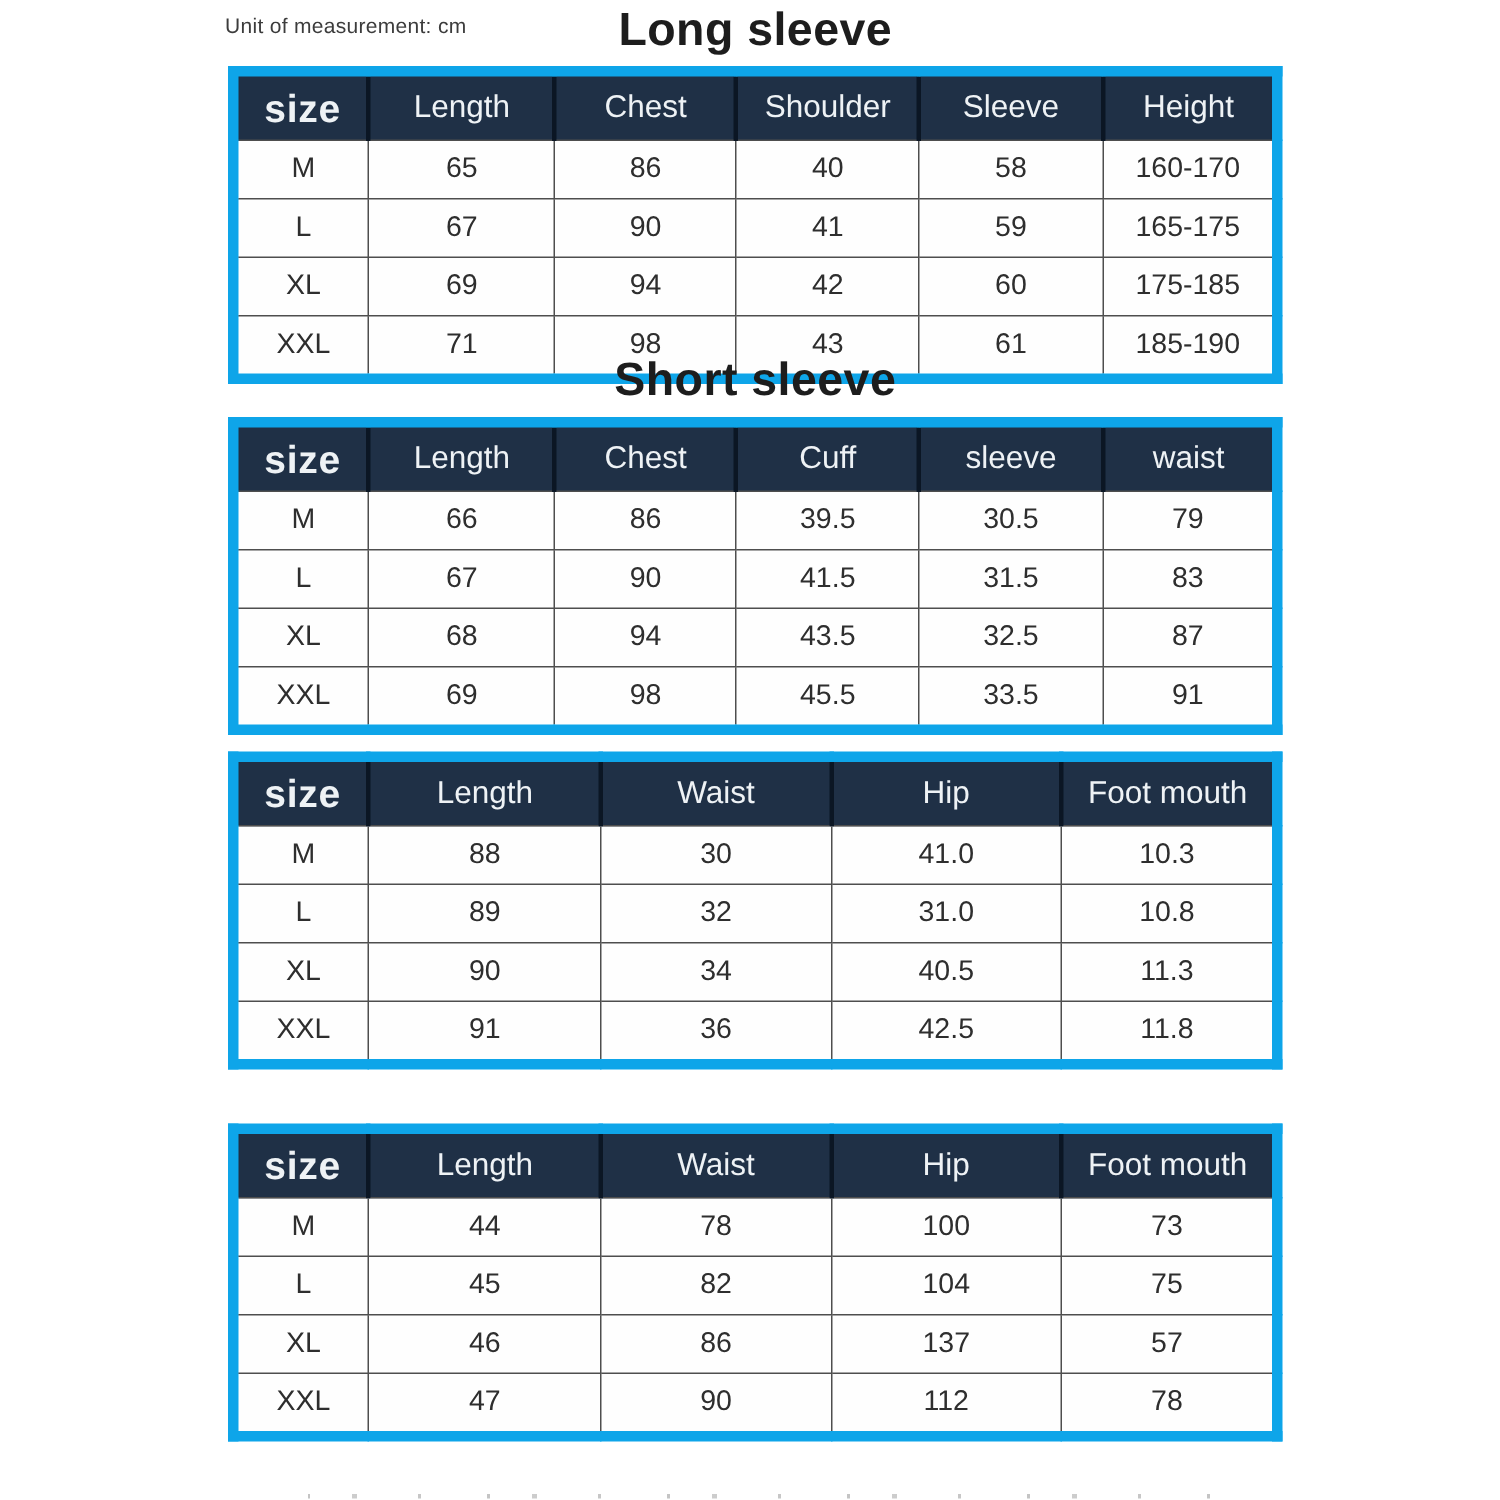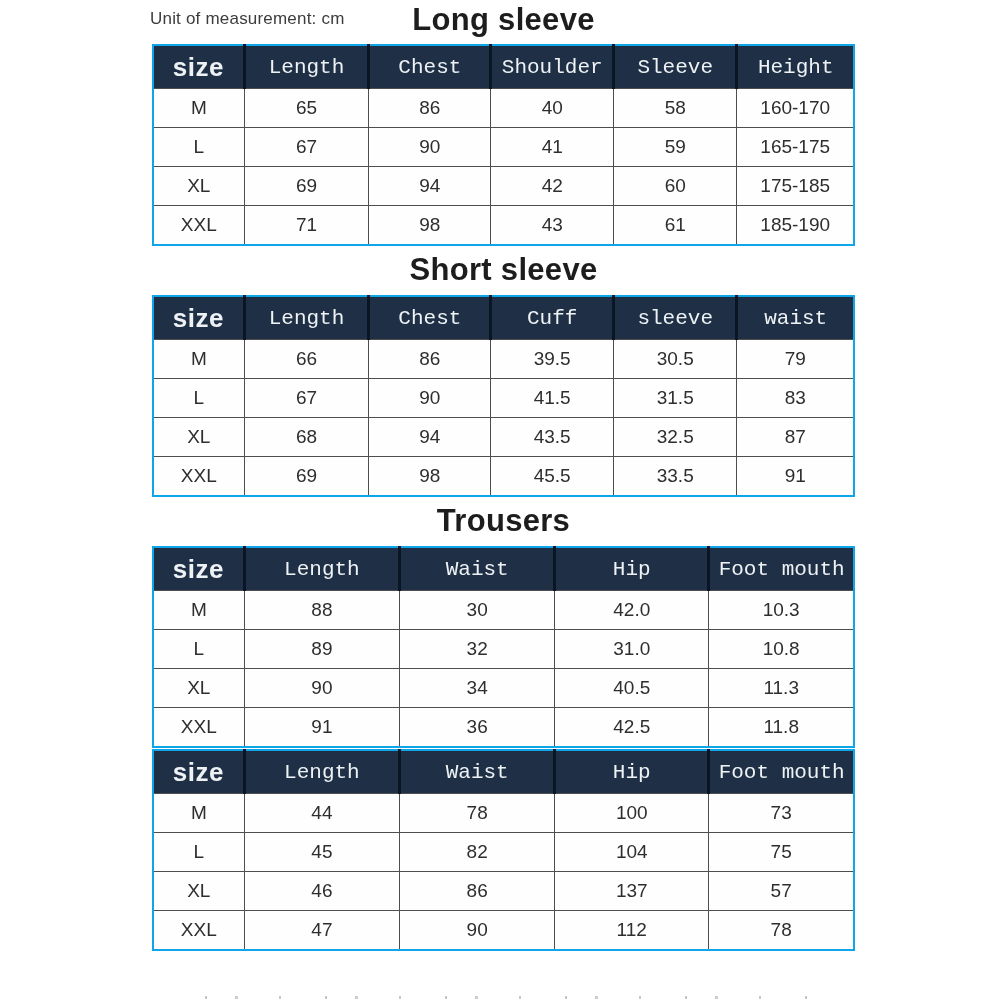--- a/index.html
+++ b/index.html
@@ -11,60 +11,60 @@
     position: relative;
     width: 1000px;
     height: 1000px;
     overflow: hidden;
     font-family: "Liberation Sans", sans-serif;
   }
   .unit-note {
     position: absolute;
     left: 150px;
     top: 9px;
-    font-size: 17px;
+    font-size: 14px;
     color: #3c3c3c;
     letter-spacing: 0.2px;
   }
   .section {
     position: absolute;
     left: 152px;
     width: 703px;
   }
   .s1 { top: 0px; }
-  .s2 { top: 250px; }
+  .s2 { top: 233px; }
   .s3 { top: 501px; }
   .s4 { top: 749px; }
   .title {
     margin: 0 0 5px 0;
     text-align: center;
     font-size: 31px;
     font-weight: 700;
     color: #1d1d1d;
     line-height: 40px;
     letter-spacing: 0.3px;
   }
   .s1 .title { margin-bottom: 4px; }
   table {
     width: 703px;
     border-collapse: collapse;
     table-layout: fixed;
-    border: 2px solid #0ea5e9;
+    border: 7px solid #0ea5e9;
   }
   th {
     background: #1f3046;
     color: #eef2f5;
     font-weight: 400;
     font-size: 21px;
     height: 42px;
     padding: 0;
     text-align: center;
     vertical-align: middle;
   }
-  th + th { border-left: 3px solid #0b1624; font-family: Liberation Mono, monospace; }
+  th + th { border-left: 3px solid #0b1624; }
   th.size-col {
     font-size: 26px;
     font-weight: 700;
     letter-spacing: 0.5px;
   }
   td {
     height: 38px;
     padding: 0;
     border: 1px solid #4e4e4e;
     background: #fefefe;
@@ -203,21 +203,20 @@
           <td>98</td>
           <td>45.5</td>
           <td>33.5</td>
           <td>91</td>
         </tr>
       </tbody>
     </table>
 </div>
 
 <div class="section s3">
-  <h2 class="title">Trousers</h2>
   <table>
       <colgroup>
         <col style="width: 13%;">
         <col style="width: 22.2%;">
         <col style="width: 22.1%;">
         <col style="width: 22%;">
         <col style="width: 20.7%;">
       </colgroup>
       <thead>
         <tr>
@@ -226,21 +225,21 @@
           <th>Waist</th>
           <th>Hip</th>
           <th>Foot mouth</th>
         </tr>
       </thead>
       <tbody>
         <tr>
           <td>M</td>
           <td>88</td>
           <td>30</td>
-          <td>42.0</td>
+          <td>41.0</td>
           <td>10.3</td>
         </tr>
         <tr>
           <td>L</td>
           <td>89</td>
           <td>32</td>
           <td>31.0</td>
           <td>10.8</td>
         </tr>
         <tr>

